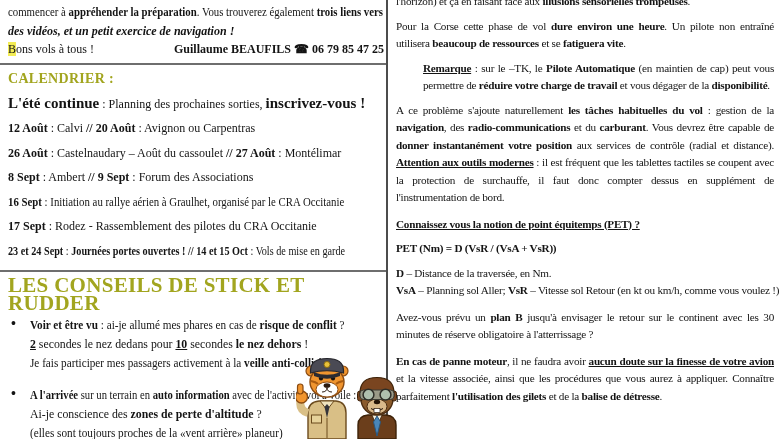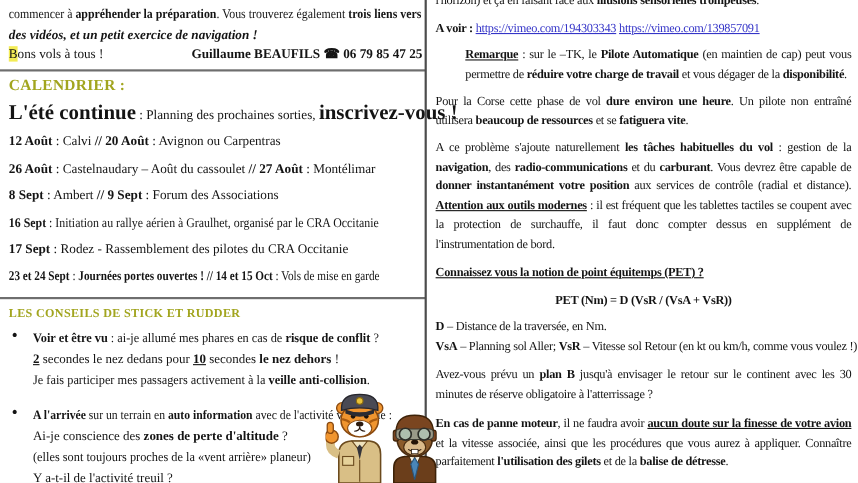--- a/index.html
+++ b/index.html
@@ -6,50 +6,50 @@
   .page{
     position:relative;width:780px;height:439px;background:#ffffff;
     overflow:hidden;color:#141414;
     font-family:"Liberation Serif", serif;
   }
   
   .b{font-weight:bold}
   .i{font-style:italic}
   .u{text-decoration:underline}
   .hl{background:#f3ec55}
-  .lg{font-size:19px;font-weight:bold}
+  .lg{font-size:15px;font-weight:bold}
   .link{color:#3535c8;text-decoration:underline;cursor:pointer}
   .line{white-space:nowrap;transform-origin:0 50%;}
   .sq95{transform:scaleX(.95)}
   .sq90{transform:scaleX(.90)} .sq85{transform:scaleX(.85)}
   
   .col-left{position:absolute;left:8px;top:3px;width:376px;}
   .intro div{font-size:12px;line-height:19px;}
   .signrow{display:flex;justify-content:space-between;font-size:12px;margin-top:1px;line-height:15px;}
   .rule{border:none;border-top:2px solid #6e6e6e;margin:6px 0 0 -8px;width:387px;}
   h2.section{margin:4px 0 0;font-size:14px;line-height:20px;color:#a2a51f;letter-spacing:.3px;font-weight:bold;}
-  h2.section.small{font-size:11px;line-height:18px;}
+  h2.section.small{font-size:21px;line-height:18px;}
   .subtitle{margin-top:5px;font-size:12px;line-height:18px;}
   .events{margin-top:3px;}
   .events .line{font-size:12px;height:24.6px;line-height:24.6px;margin:0;}
   .bullets{margin:4px 0 0;padding:0;list-style:none;}
   .bullets li{position:relative;padding-left:22px;margin:0 0 13px;}
   .bullets li::before{content:"\2022";position:absolute;left:3px;top:0;font-size:14px;font-weight:bold;}
   .bullets .line{font-size:11.8px;line-height:19px;}
   
   .divider{position:absolute;left:386px;top:0;width:2px;height:439px;background:#4c4c4c;}
   
   .col-right{position:absolute;left:396px;top:-7px;width:378px;
     font-size:11.2px;line-height:17.5px;letter-spacing:-0.25px;text-align:justify;}
   .col-right p{margin:0;}
   .mt{margin-top:7px !important;}
   .mt2{margin-top:9px !important;}
   .single{text-align:left;white-space:nowrap;}
   .indent{margin-left:27px !important;margin-right:2px;}
-  .center{text-align:center;white-space:nowrap;}
+  .center{white-space:nowrap;}
   
   .mascots{position:absolute;left:296px;top:352px;width:116px;height:87px;z-index:5;}
 </style>
 </head>
 <body>
 
 <div class="page">
 
   <div class="col-left">
 
@@ -95,23 +95,22 @@
         <div class="line"><span>Y a-t-il de l'activité treuil ?</span></div>
 
       </li>
     </ul>
   </div>
 
   <div class="divider"></div>
 
   <div class="col-right">
     <p class="single"><span>l'horizon) et ça en faisant face aux </span><span class="b">illusions sensorielles trompeuses</span><span>.</span></p>
-    <p class="single mt"><span class="b">A voir : </span><span class="link">https://vimeo.com/194303343</span><span>    </span><span class="link">https://vimeo.com/139857091</span></p>
+    <p class="mt"><span>Pour la Corse cette phase de vol </span><span class="b">dure environ une heure</span><span>. Un pilote non entraîné utilisera </span><span class="b">beaucoup de ressources</span><span> et se </span><span class="b">fatiguera vite</span><span>.</span></p>
     <p class="mt indent"><span class="b u">Remarque</span><span> : sur le –TK, le </span><span class="b">Pilote Automatique</span><span> (en maintien de cap) peut vous permettre de </span><span class="b">réduire votre charge de travail</span><span> et vous dégager de la </span><span class="b">disponibilité</span><span>.</span></p>
-    <p class="mt"><span>Pour la Corse cette phase de vol </span><span class="b">dure environ une heure</span><span>. Un pilote non entraîné utilisera </span><span class="b">beaucoup de ressources</span><span> et se </span><span class="b">fatiguera vite</span><span>.</span></p>
     <p class="mt"><span>A ce problème s'ajoute naturellement </span><span class="b">les tâches habituelles du vol</span><span> : gestion de la </span><span class="b">navigation</span><span>, des </span><span class="b">radio-communications</span><span> et du </span><span class="b">carburant</span><span>. Vous devrez être capable de </span><span class="b">donner instantanément votre position</span><span> aux services de contrôle (radial et distance). </span><span class="b u">Attention aux outils modernes</span><span> : il est fréquent que les tablettes tactiles se coupent avec la protection de surchauffe, il faut donc compter dessus en supplément de l'instrumentation de bord.</span></p>
     <p class="single mt2"><span class="b u">Connaissez vous la notion de point équitemps (PET) ?</span></p>
     <p class="center mt"><span class="b">PET (Nm) = D (VsR / (VsA + VsR))</span></p>
     <p class="single mt"><span class="b">D</span><span> – Distance de la traversée, en Nm.</span></p>
     <p class="single"><span class="b">VsA</span><span> – Planning sol Aller; </span><span class="b">VsR</span><span> – Vitesse sol Retour (en kt ou km/h, comme vous voulez !)</span></p>
     <p class="mt2"><span>Avez-vous prévu un </span><span class="b">plan B</span><span> jusqu'à envisager le retour sur le continent avec les 30 minutes de réserve obligatoire à l'atterrissage ?</span></p>
     <p class="mt2"><span class="b">En cas de panne moteur</span><span>, il ne faudra avoir </span><span class="b u">aucun doute sur la finesse de votre avion</span><span> et la vitesse associée, ainsi que les procédures que vous aurez à appliquer. Connaître parfaitement </span><span class="b">l'utilisation des gilets</span><span> et de la </span><span class="b">balise de détresse</span><span>.</span></p>
   </div>
 
   <svg class="mascots" viewBox="0 0 116 87" aria-hidden="true">

